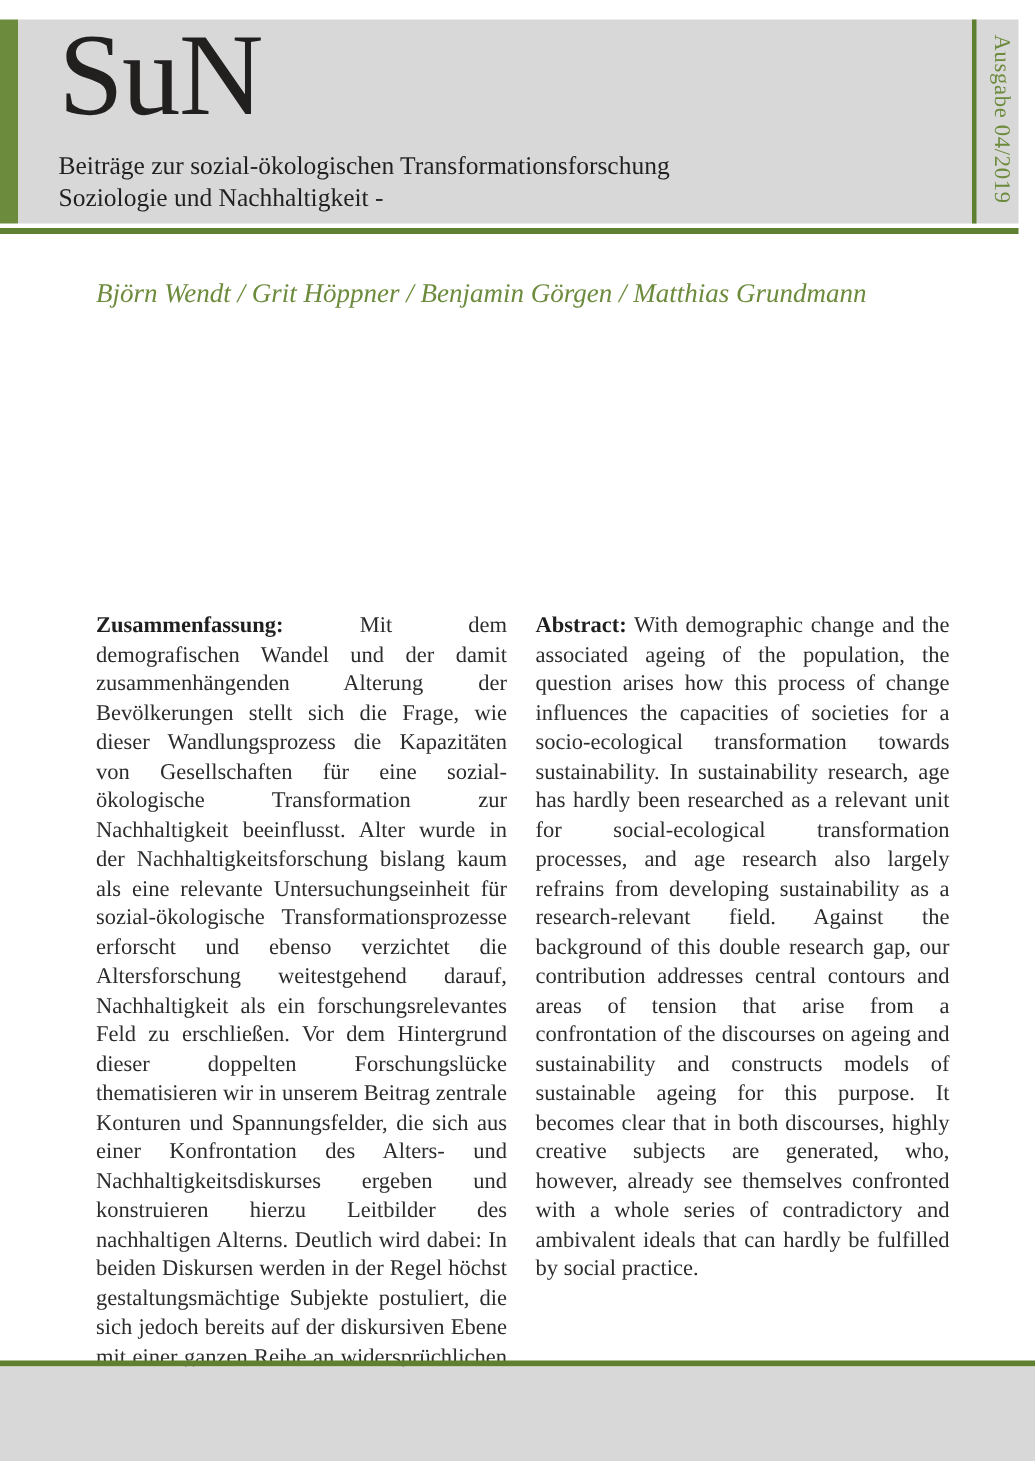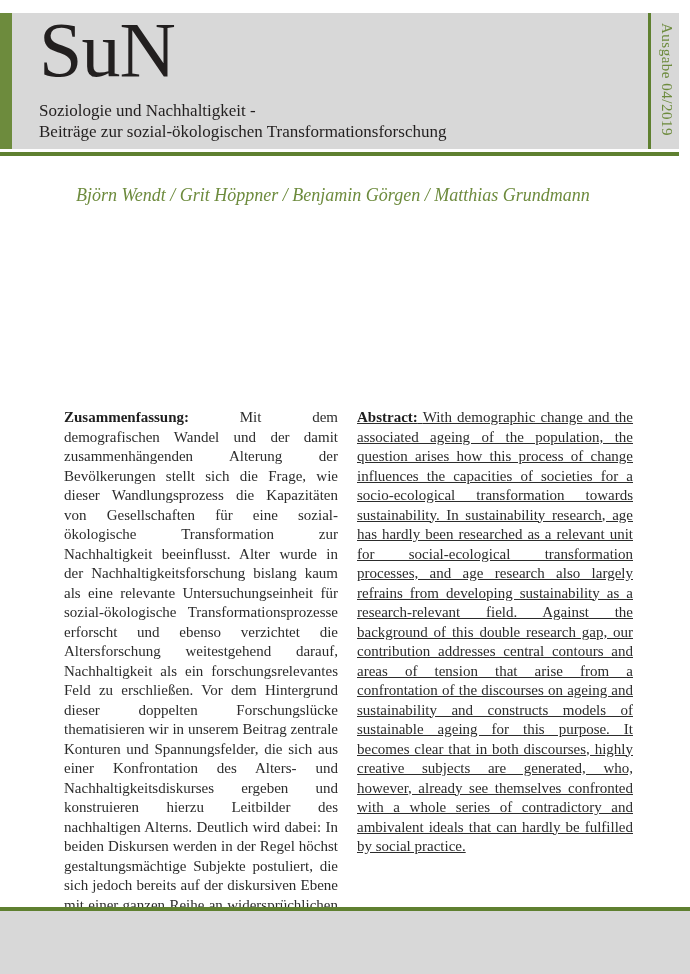--- a/index.html
+++ b/index.html
@@ -43,21 +43,20 @@
   .header-rule{
     position:absolute;left:0;top:152px;width:679px;height:4px;
     background:#5f8030;
   }
 
   
   .authors{
     position:absolute;left:64px;top:184px;width:560px;
     font-style:italic;font-size:18px;line-height:22px;
     color:#6d8b3d;
-    margin-left:12px;
   }
   .article-title{
     position:absolute;left:64px;top:258px;width:560px;
     font-size:29px;line-height:1;font-weight:400;
     color:#35383d;letter-spacing:0.2px;
   }
   .article-subtitle{
     position:absolute;left:64px;top:302px;width:480px;
     font-size:20px;line-height:28px;font-weight:400;
     color:#35383d;
@@ -67,21 +66,21 @@
   .abstract-columns{
     position:absolute;left:64px;top:408px;width:569px;
     display:flex;gap:19px;
   }
   .abstract-col{
     font-size:15px;line-height:19.5px;color:#2c2c2c;
     text-align:justify;
     hyphens:auto;-webkit-hyphens:auto;
   }
   .abstract-col.de{width:274px;}
-  .abstract-col.en{width:276px;text-decoration:underline;}
+  .abstract-col.en{width:276px;}
   .abstract-col p{margin:0;}
   .abstract-col strong{font-weight:700;color:#1f1f1f;margin-top:24px;}
 
   
   .footer-rule{
     position:absolute;left:0;top:907px;width:690px;height:4px;
     background:#5f8030;
   }
   .footer-band{
     position:absolute;left:0;top:911px;width:690px;height:63px;
@@ -90,22 +89,22 @@
 </style>
 </head>
 <body>
 
 <div class="page">
 
   <div class="header-accent-strip"></div>
   <div class="header-band">
     <div class="logo">SuN</div>
     <div class="journal-subtitle">
+      <div>Beiträge zur sozial-ökologischen Transformationsforschung</div>
       <div>Soziologie und Nachhaltigkeit -</div>
-      <div>Beiträge zur sozial-ökologischen Transformationsforschung</div>
     </div>
     <div class="issue-rule"></div>
     <div class="issue-label">Ausgabe 04/2019</div>
   </div>
   <div class="header-rule"></div>
 
   <div class="authors">Björn Wendt / Grit Höppner / Benjamin Görgen / Matthias Grundmann</div>
 
   <div class="abstract-columns">
     <div class="abstract-col de" lang="de">

